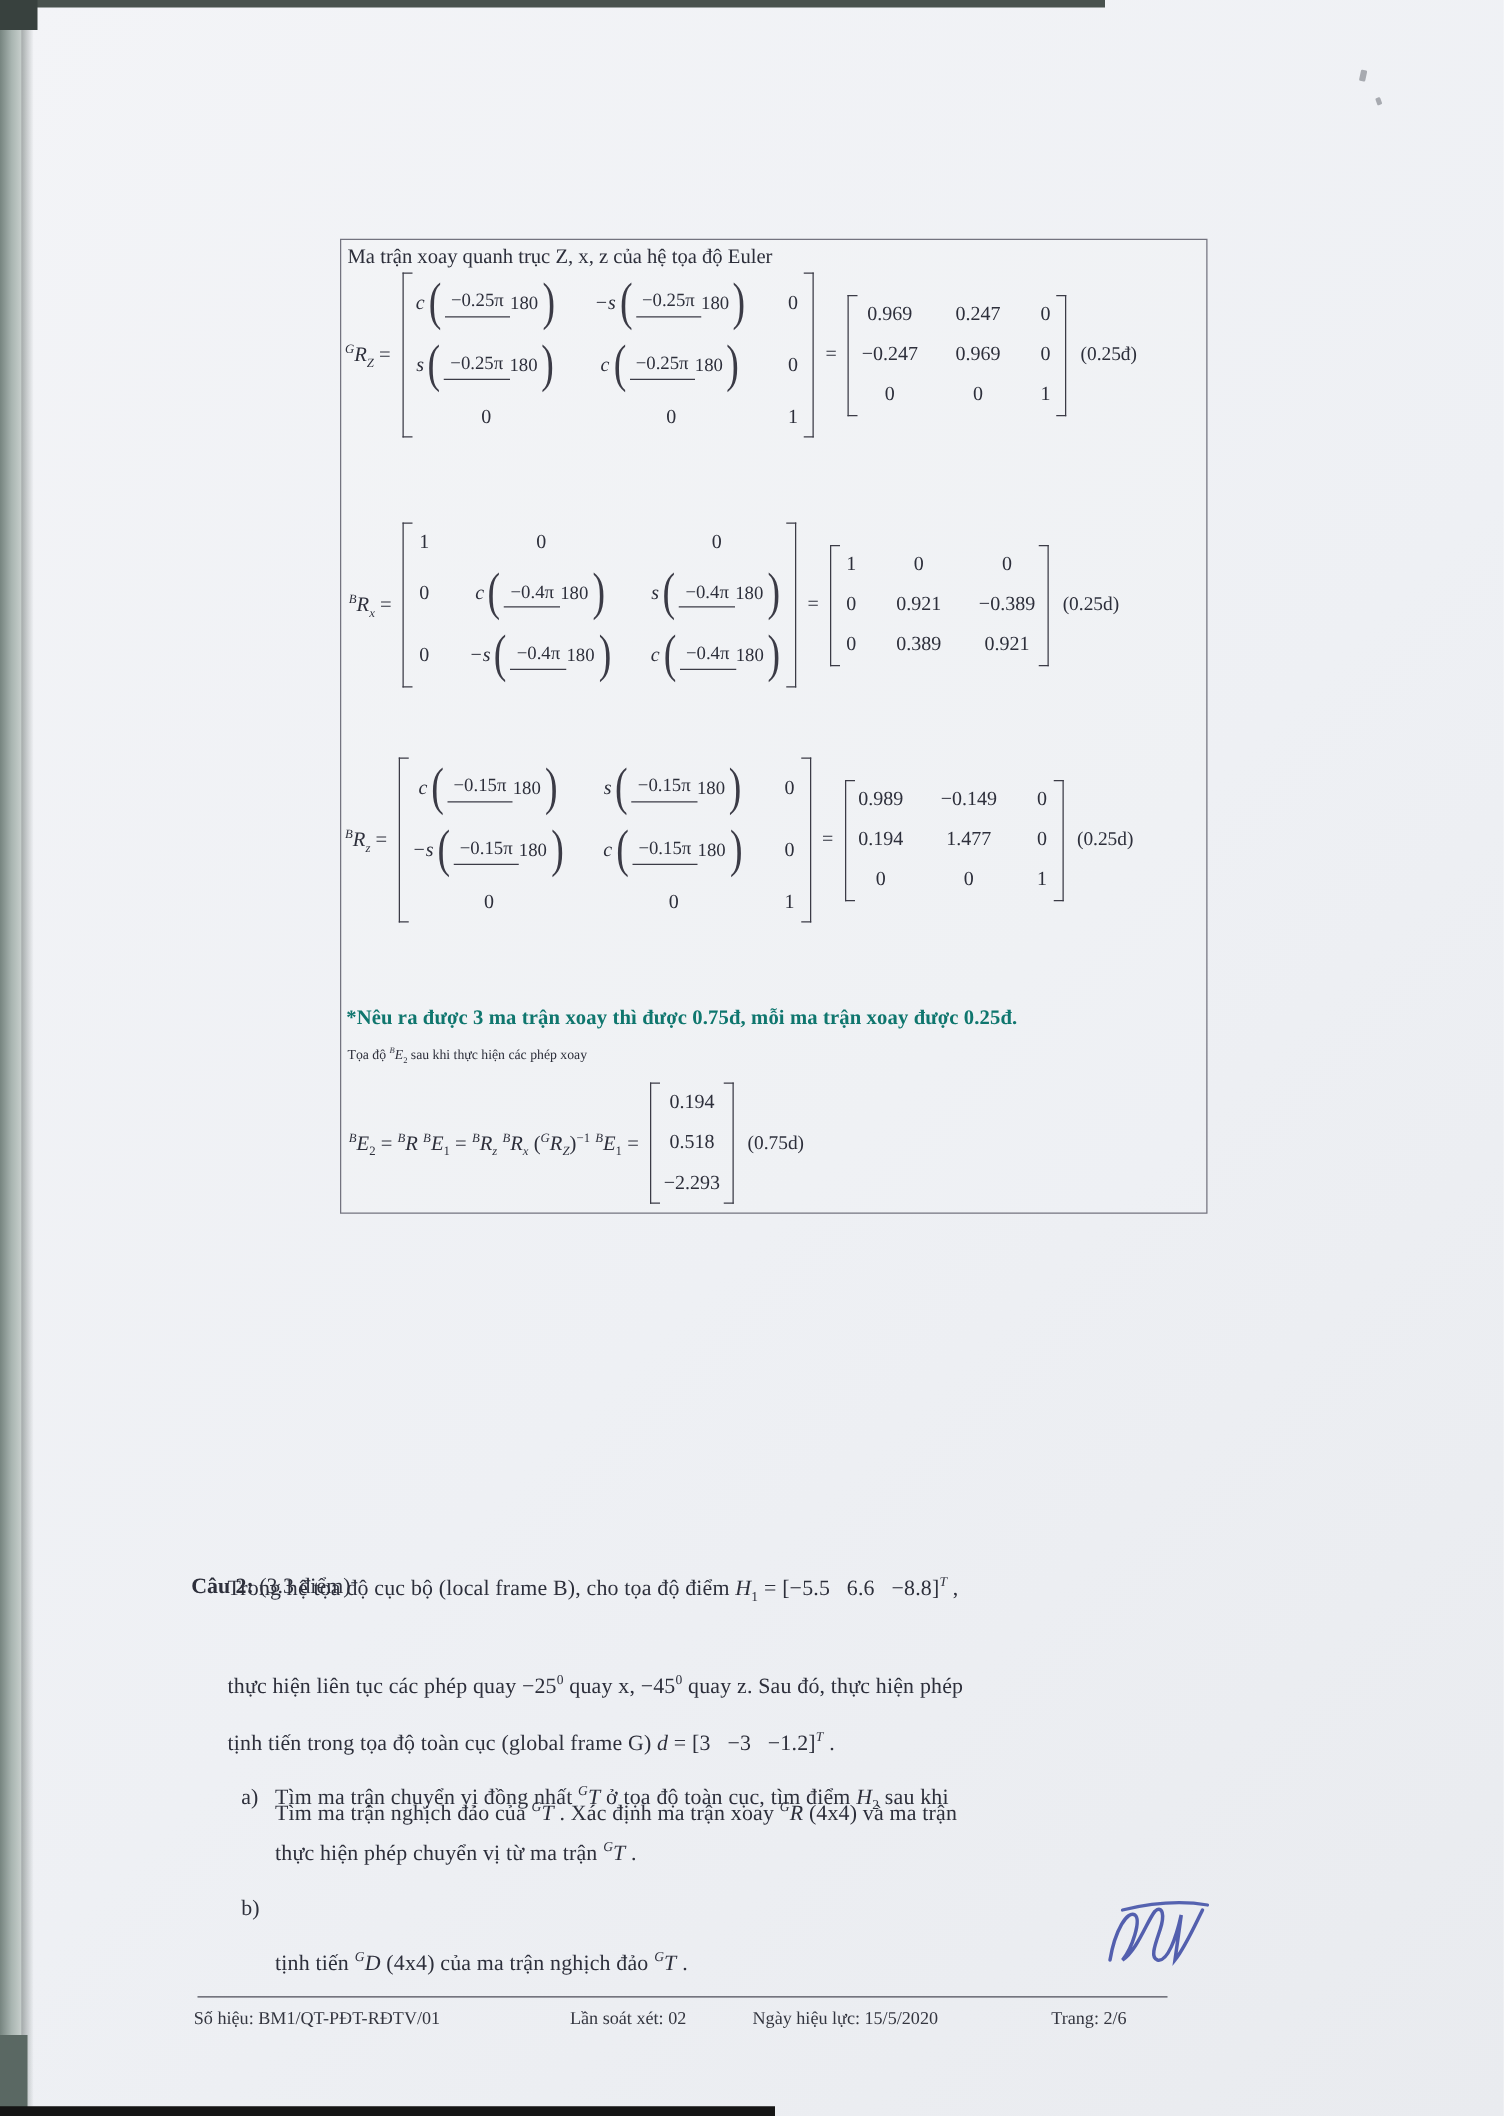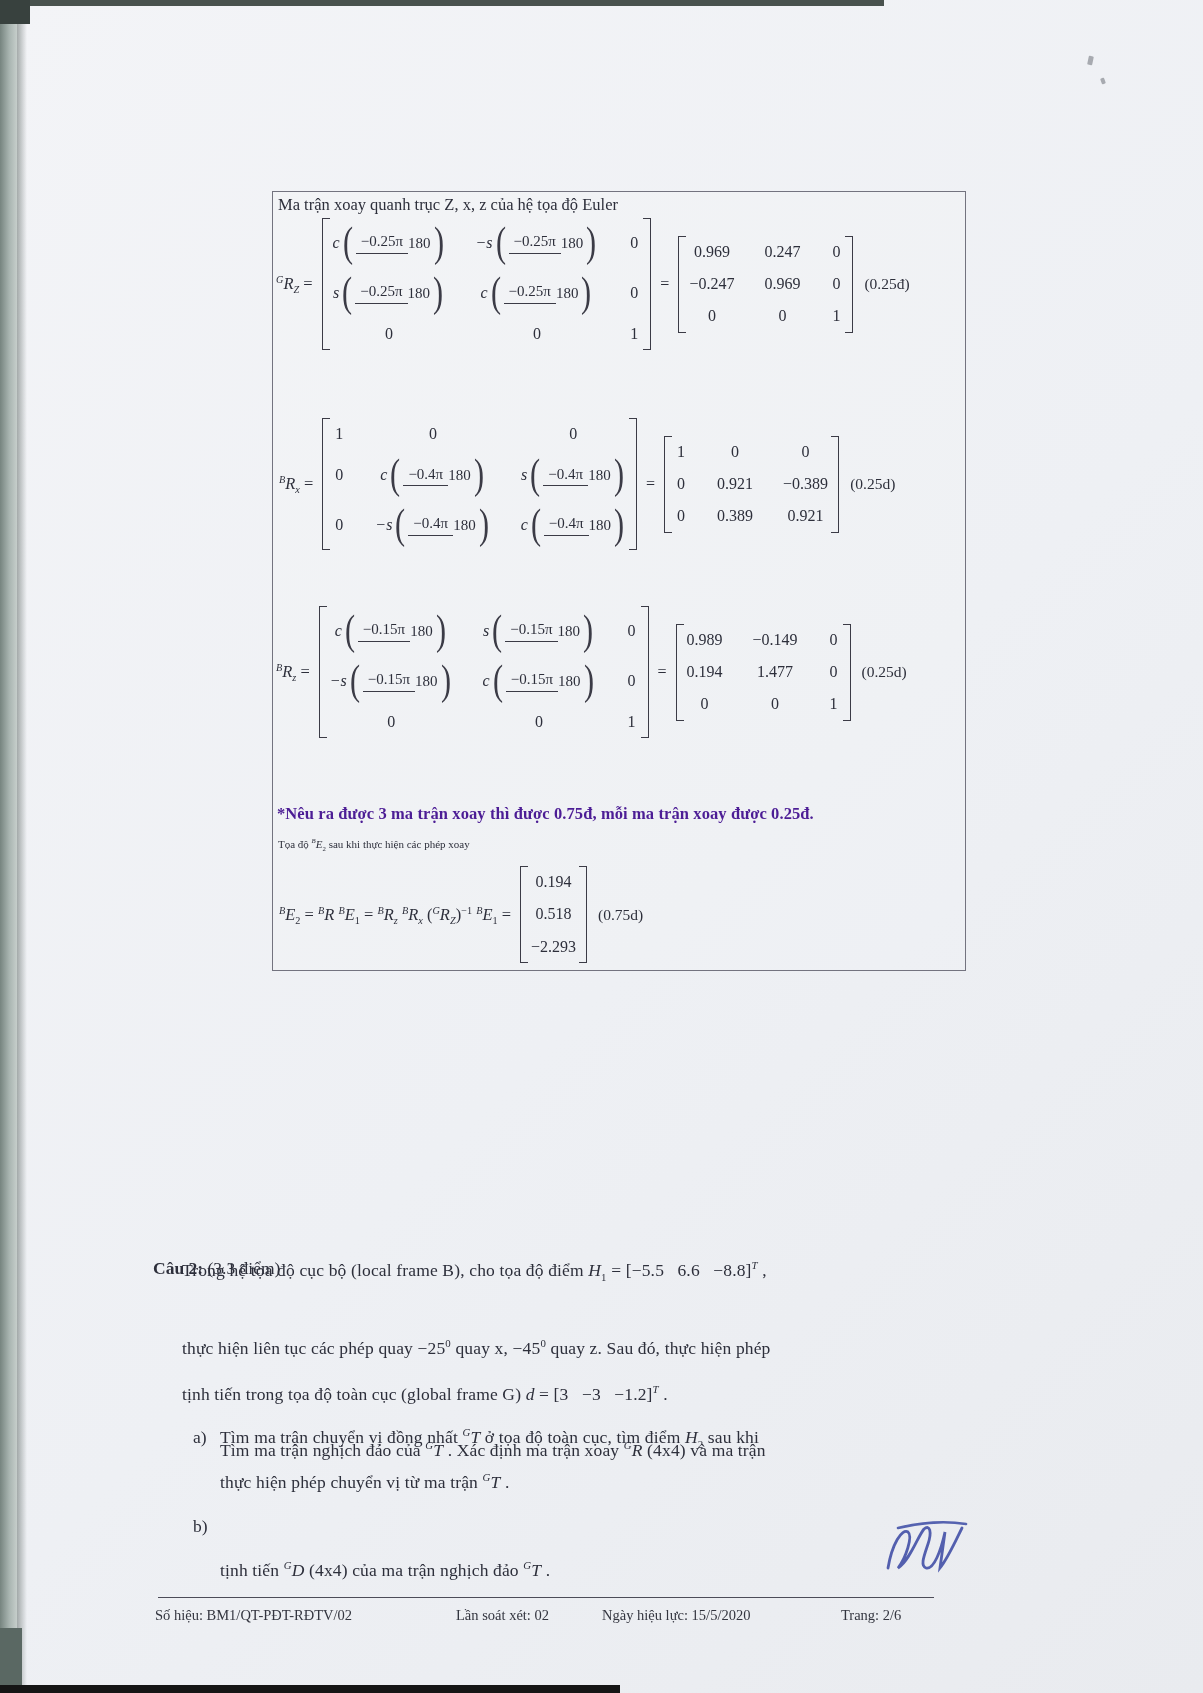--- a/index.html
+++ b/index.html
@@ -25,21 +25,21 @@
   .answer-box{position:absolute;left:228px;top:191px;width:692px;height:778px;
     border:1px solid #73737f;background:rgba(255,255,255,.08);margin-left:44px;}
   .box-title{position:absolute;left:5px;top:3px;font-size:16.5px;white-space:nowrap;}
   .eqrow{position:absolute;display:flex;align-items:center;gap:9px;font-size:16px;white-space:nowrap;}
   .eq-1{left:3px;top:26px;}
   .eq-2{left:6px;top:226px;}
   .eq-3{left:3px;top:414px;}
   .eq-4{left:6px;top:674px;}
   .eqlabel{font-size:16.5px;}
   .score{font-size:15.5px;padding-left:2px;}
-  .note-line{position:absolute;left:4px;top:612px;font-weight:bold;font-size:16.5px;color:#4c1d95;white-space:nowrap;letter-spacing:.1px;}
+  .note-line{position:absolute;left:4px;top:612px;font-weight:bold;font-size:16.5px;color:#0f766e;white-space:nowrap;letter-spacing:.1px;}
   .coord-line{position:absolute;left:5px;top:646px;font-size:11px;white-space:nowrap;}
   
   .bmatrix{position:relative;display:inline-flex;padding:5px 11px;}
   .bmatrix::before,.bmatrix::after{content:"";position:absolute;top:0;bottom:0;width:7px;
     border:1.5px solid #3b3b46;}
   .bmatrix::before{left:0;border-right:none;}
   .bmatrix::after{right:0;border-left:none;}
   .mgrid{display:grid;column-gap:30px;row-gap:10px;align-items:center;justify-items:center;}
   .mcell{display:flex;align-items:center;justify-content:center;min-width:12px;line-height:1.4;}
   .fpre{margin-right:1px;font-style:italic;}
@@ -312,16 +312,16 @@
 <div class="item-marker b-marker">b)</div>
 <div class="doc-line b-1">Tìm ma trận nghịch đảo của <sup>G</sup><i>T</i> . Xác định ma trận xoay <sup>G</sup><i>R</i> (4x4) và ma trận</div>
 <div class="doc-line b-2">tịnh tiến <sup>G</sup><i>D</i> (4x4) của ma trận nghịch đảo <sup>G</sup><i>T</i> .</div>
 
 <svg class="signature" viewBox="0 0 92 62">
   <path d="M20 12 C 45 6, 70 5, 88 8" stroke="#4553a8" stroke-width="2.6" fill="none" stroke-linecap="round" opacity="0.9"></path>
   <path d="M10 52 C 14 28, 24 12, 30 16 C 35 20, 28 42, 20 52 C 32 44, 40 20, 46 13 C 52 8, 54 16, 50 28 C 46 40, 42 50, 48 52 C 56 54, 63 34, 67 16 L 62 52 C 70 42, 78 24, 84 12" stroke="#4553a8" stroke-width="2.8" fill="none" stroke-linecap="round" opacity="0.92"></path>
 </svg>
 
 <div class="footer-rule"></div>
-<div class="footer-item f-1">Số hiệu: BM1/QT-PĐT-RĐTV/02</div>
+<div class="footer-item f-1">Số hiệu: BM1/QT-PĐT-RĐTV/01</div>
 <div class="footer-item f-2">Lần soát xét: 02</div>
 <div class="footer-item f-3">Ngày hiệu lực: 15/5/2020</div>
 <div class="footer-item f-4">Trang: 2/6</div>
 
 </body></html>

